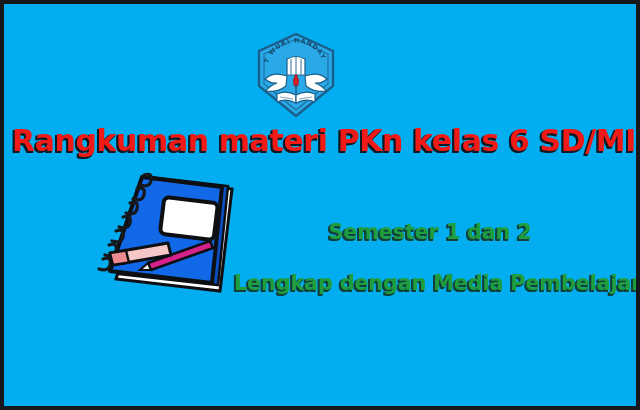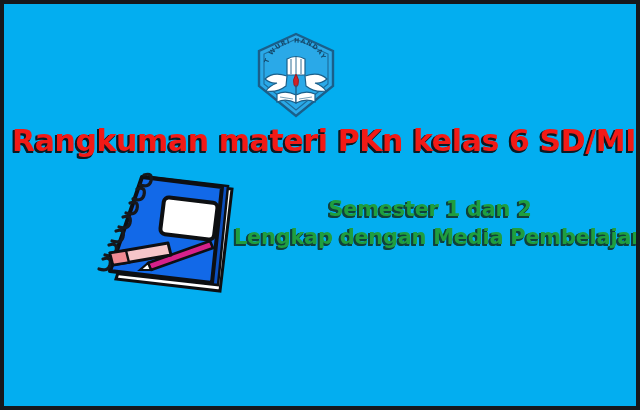--- a/index.html
+++ b/index.html
@@ -70,20 +70,21 @@
   }
   .sub-line {
     display: block;
     white-space: nowrap;
     color: #1f9e3f;
     text-shadow:
       -2px 2px 0 #10413b,
       -1px 1px 0 #10413b,
       -2px 1px 0 #10413b,
       -1px 2px 0 #10413b;
+    margin-top: 23px;
   }
   #sub-line-1 { font-size: 21px; line-height: 26px; }
   #sub-line-2 { font-size: 21px; line-height: 30px; }
 
   
   #notebook-wrap {
     position: absolute;
     left: 66px;
     top: 163px;
     width: 190px;

